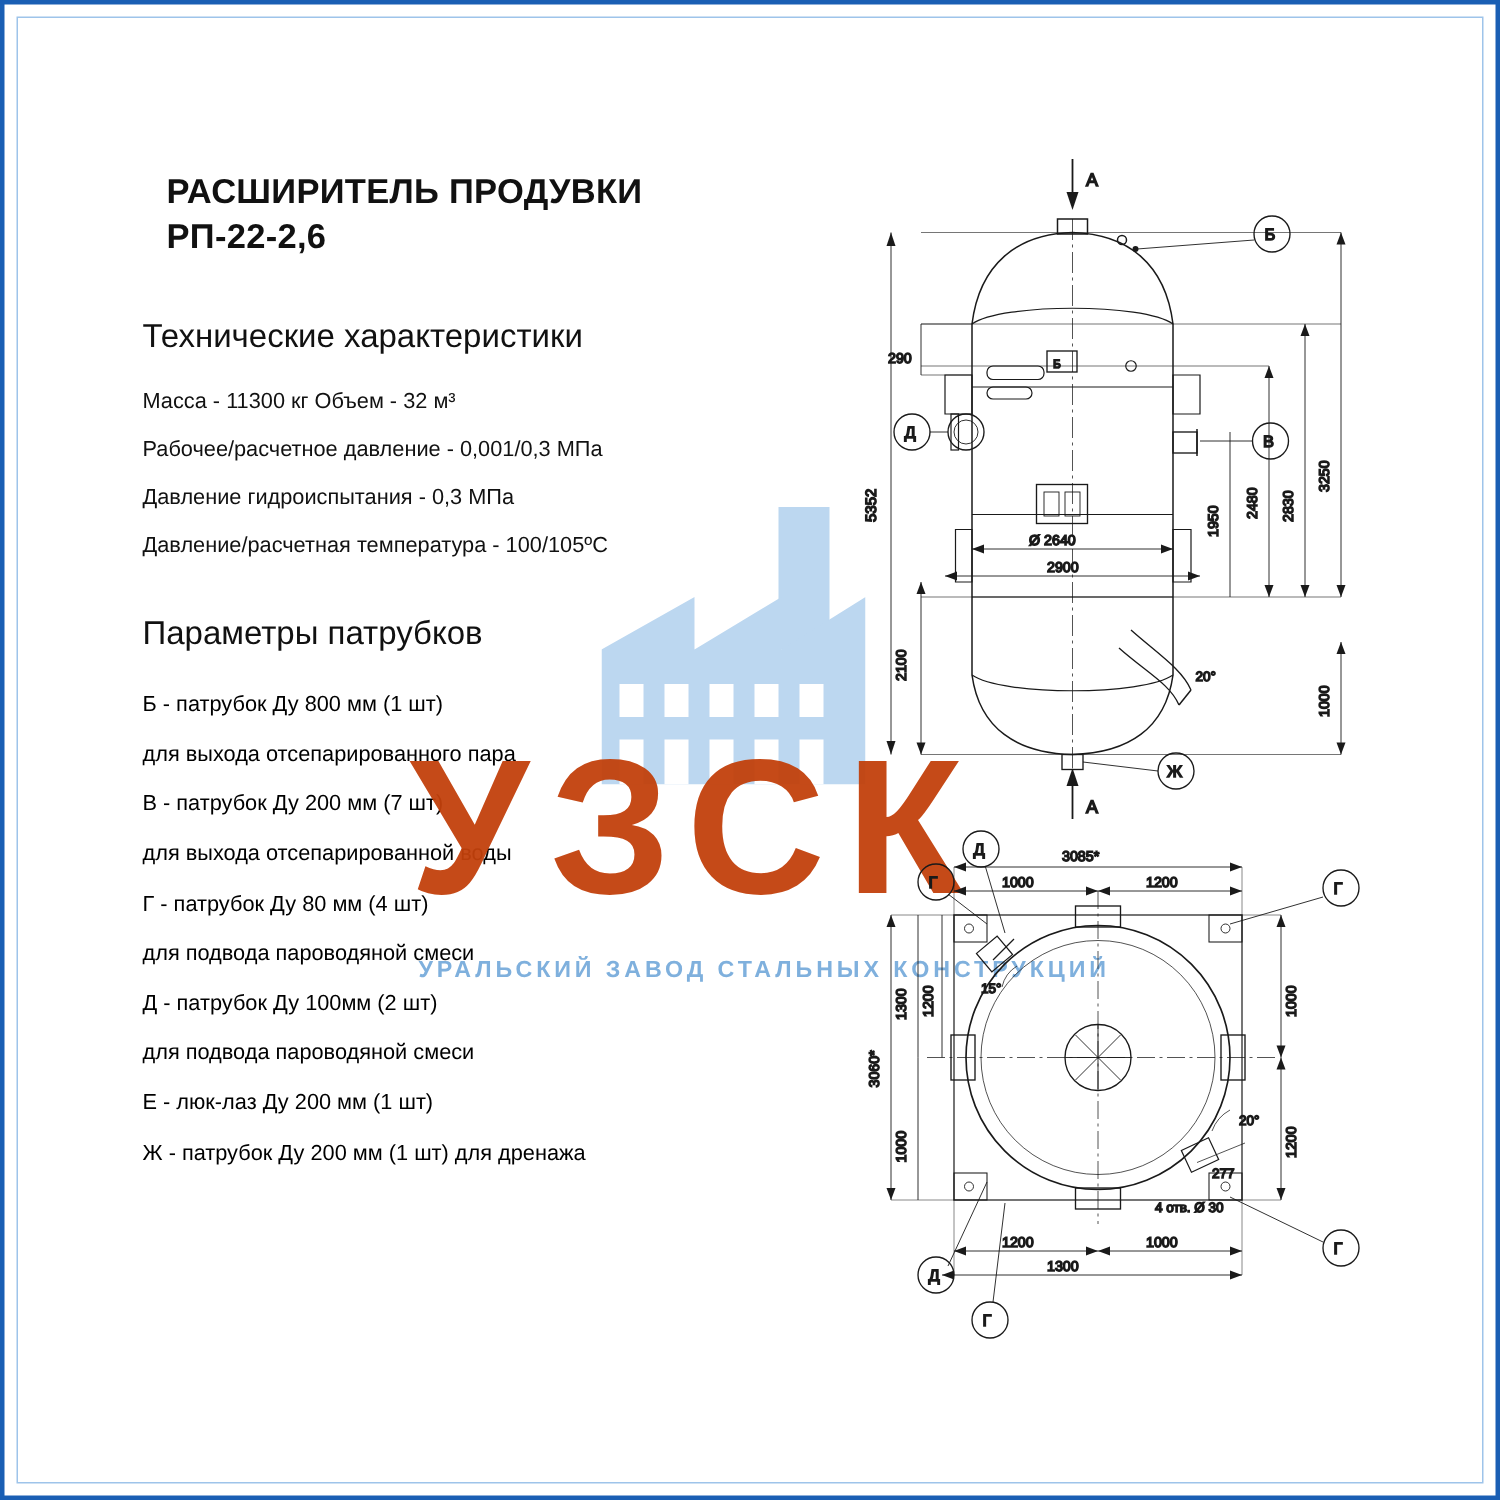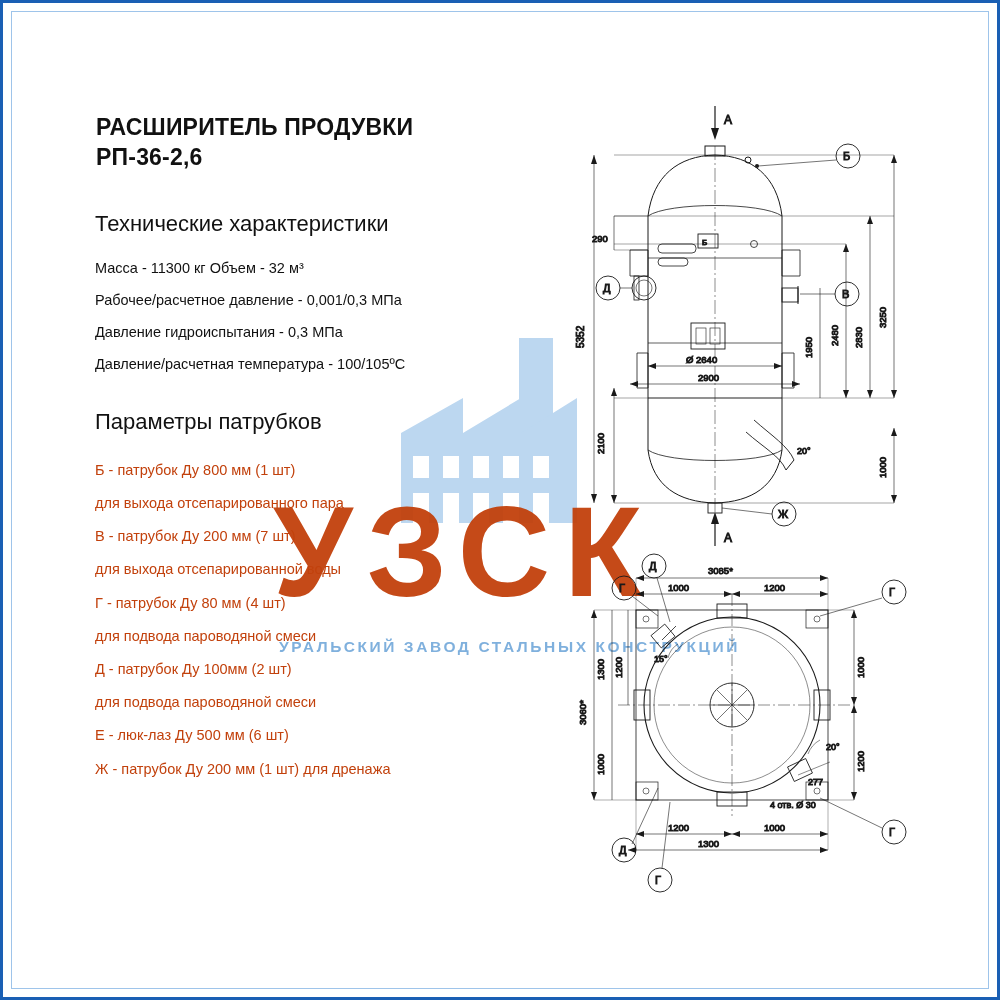--- a/index.html
+++ b/index.html
@@ -22,30 +22,30 @@
     box-sizing:border-box;
   }
 
   
   .left{
     position:absolute;left:92px;top:110px;width:470px;
     color:#111;
   }
   .title{
     font-size:23px;font-weight:bold;line-height:1.3;letter-spacing:.2px;
-    margin:0 0 0 1px;
+    margin:0 0 0 16px;
   }
   .subtitle{
     font-size:22px;font-weight:normal;margin:38px 0 0 0;color:#111;
   }
   .specs{margin-top:24px;}
   .specs div{font-size:14.5px;line-height:1.05;margin-bottom:17px;color:#111;}
   .sect2{font-size:22px;margin-top:36px;}
   .nozzles{margin-top:28px;}
-  .nozzles div{font-size:14.5px;line-height:1.05;margin-bottom:18px;color:#c2410c;}
+  .nozzles div{font-size:14.5px;line-height:1.05;margin-bottom:18px;color:#000000;}
 
   
   .wm{
     position:absolute;left:0;top:300px;width:1000px;height:420px;
     pointer-events:none;
   }
   .wm-factory{
     position:absolute;left:398px;top:35px;width:176px;height:185px;
   }
   .wm-text{
@@ -67,21 +67,21 @@
 </style>
 </head>
 <body>
 
 <div class="page">
   <div class="inner"></div>
 
   <div class="left">
     <div class="title">
       <div>РАСШИРИТЕЛЬ ПРОДУВКИ</div>
-      <div>РП-36-2,6</div>
+      <div>РП-22-2,6</div>
     </div>
 
     <div class="subtitle">Технические характеристики</div>
 
     <div class="specs">
       <div>Масса - 11300 кг   Объем - 32 м³</div>
       <div>Рабочее/расчетное давление - 0,001/0,3 МПа</div>
       <div>Давление гидроиспытания - 0,3 МПа</div>
       <div>Давление/расчетная температура - 100/105ºС</div>
     </div>
@@ -90,21 +90,21 @@
 
     <div class="nozzles">
       <div>Б - патрубок Ду 800 мм (1 шт)</div>
       <div>для выхода отсепарированного пара</div>
       <div>В - патрубок Ду 200 мм (7 шт)</div>
       <div>для выхода отсепарированной воды</div>
       <div>Г - патрубок Ду 80 мм (4 шт)</div>
       <div>для подвода пароводяной смеси</div>
       <div>Д - патрубок Ду 100мм (2 шт)</div>
       <div>для подвода пароводяной смеси</div>
-      <div>Е - люк-лаз Ду 500 мм (6 шт)</div>
+      <div>Е - люк-лаз Ду 200 мм (1 шт)</div>
       <div>Ж - патрубок Ду 200 мм (1 шт) для дренажа</div>
     </div>
   </div>
 
   <div class="wm">
     <svg class="wm-factory" viewBox="0 0 176 185">
       <rect x="118" y="0" width="34" height="95" fill="#bcd7f0"></rect>
       <path d="M0 95 L0 185 L176 185 L176 60 L120 95 L120 60 L62 95 L62 60 Z" fill="#bcd7f0"></path>
       <g fill="#ffffff">
         <rect x="12" y="118" width="16" height="22"></rect>

